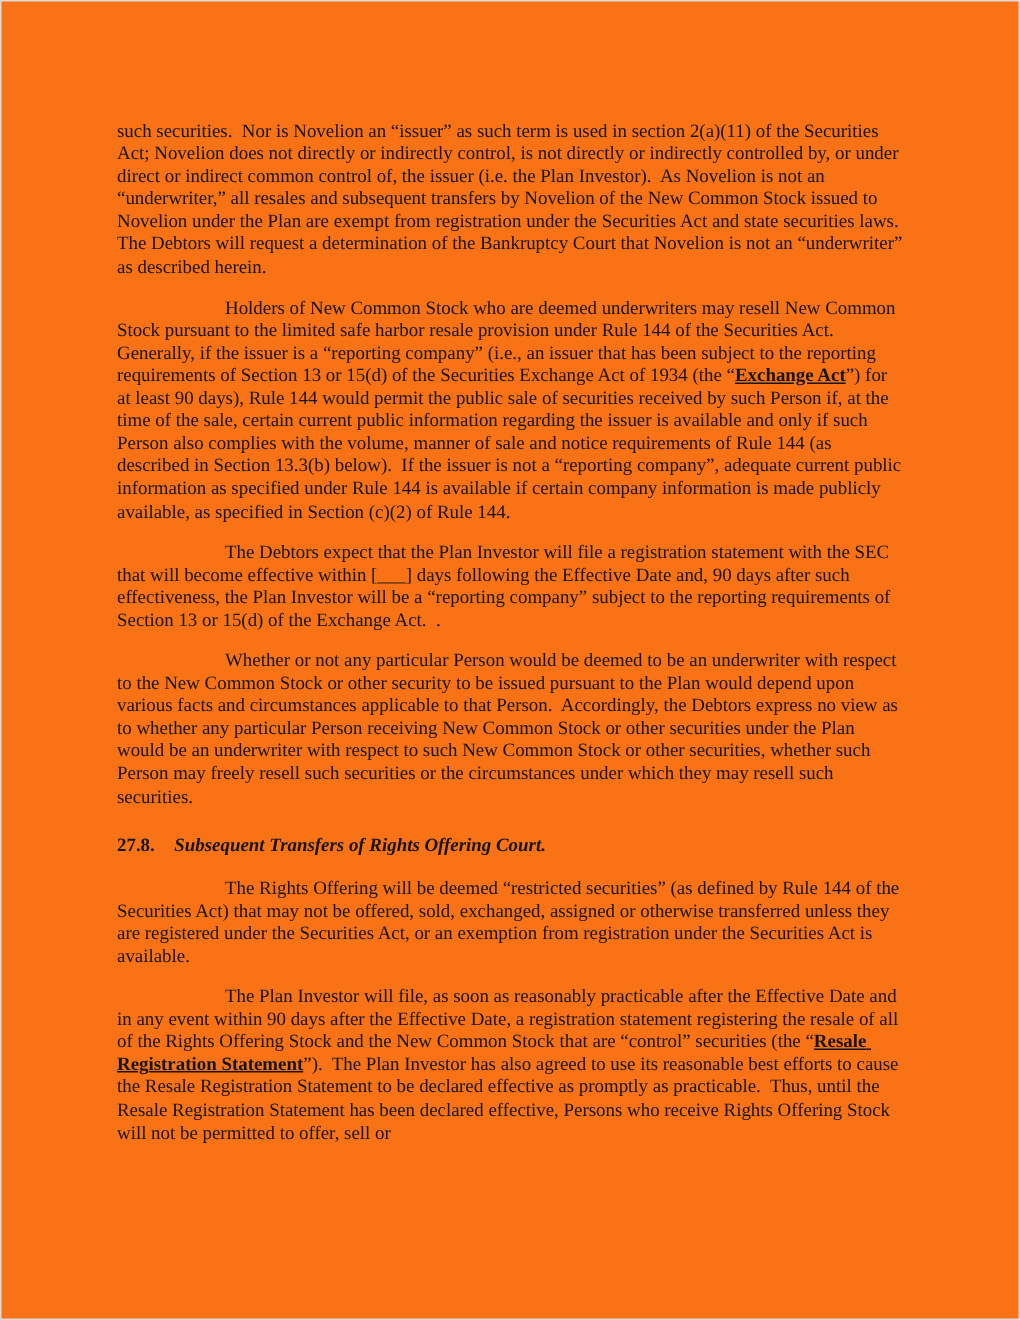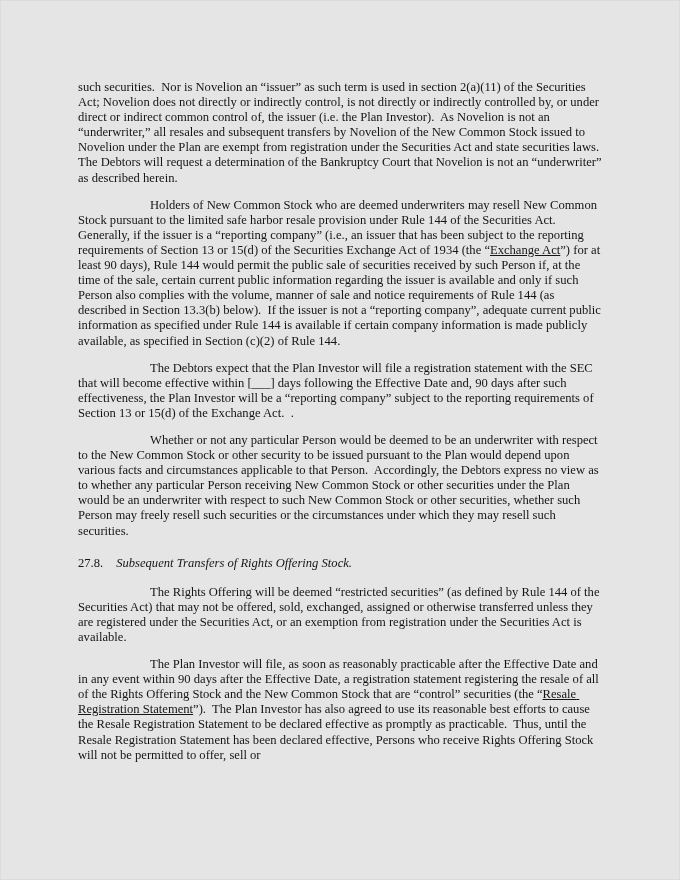--- a/index.html
+++ b/index.html
@@ -4,21 +4,21 @@
 <style>
   html, body {
     margin: 0;
     padding: 0;
     background: #ffffff;
   }
   .page {
     position: relative;
     width: 680px;
     height: 880px;
-    background: #e5e5e5;
+    background: #f97316;
     box-sizing: border-box;
     box-shadow: inset 0 0 0 1px #dcdcdc;
     overflow: hidden;
     font-family: "Liberation Serif", "DejaVu Serif", serif;
     color: #151515;
   }
   .doc-body {
     position: absolute;
     top: 80px;
     left: 78px;
@@ -30,21 +30,21 @@
   .para {
     margin: 0 0 12px 0;
     white-space: pre-wrap;
   }
   .para.indent {
     text-indent: 72px;
   }
   .para.heading {
     margin: 17px 0 14px 0;
   }
-  .seg.b { font-weight: normal; }
+  .seg.b { font-weight: bold; }
   .seg.i { font-style: italic; }
   .seg.u { text-decoration: underline; }
   .seg.tab { display: inline-block; width: 13px; }
   .page-number {
     position: absolute;
     bottom: 32px;
     left: 0;
     width: 100%;
     text-align: center;
     font-size: 12.6px;
@@ -53,17 +53,17 @@
 </style>
 </head>
 <body>
 
 <div class="page">
   <div class="doc-body">
       <p class="para"><span class="seg">such securities.  Nor is Novelion an “issuer” as such term is used in section 2(a)(11) of the Securities Act; Novelion does not directly or indirectly control, is not directly or indirectly controlled by, or under direct or indirect common control of, the issuer (i.e. the Plan Investor).  As Novelion is not an “underwriter,” all resales and subsequent transfers by Novelion of the New Common Stock issued to Novelion under the Plan are exempt from registration under the Securities Act and state securities laws.  The Debtors will request a determination of the Bankruptcy Court that Novelion is not an “underwriter” as described herein.</span></p>
       <p class="para indent"><span class="seg">Holders of New Common Stock who are deemed underwriters may resell New Common Stock pursuant to the limited safe harbor resale provision under Rule 144 of the Securities Act.  Generally, if the issuer is a “reporting company” (i.e., an issuer that has been subject to the reporting requirements of Section 13 or 15(d) of the Securities Exchange Act of 1934 (the “</span><span class="seg b u">Exchange Act</span><span class="seg">”) for at least 90 days), Rule 144 would permit the public sale of securities received by such Person if, at the time of the sale, certain current public information regarding the issuer is available and only if such Person also complies with the volume, manner of sale and notice requirements of Rule 144 (as described in Section 13.3(b) below).  If the issuer is not a “reporting company”, adequate current public information as specified under Rule 144 is available if certain company information is made publicly available, as specified in Section (c)(2) of Rule 144.</span></p>
       <p class="para indent"><span class="seg">The Debtors expect that the Plan Investor will file a registration statement with the SEC that will become effective within [___] days following the Effective Date and, 90 days after such effectiveness, the Plan Investor will be a “reporting company” subject to the reporting requirements of Section 13 or 15(d) of the Exchange Act.  .</span></p>
       <p class="para indent"><span class="seg">Whether or not any particular Person would be deemed to be an underwriter with respect to the New Common Stock or other security to be issued pursuant to the Plan would depend upon various facts and circumstances applicable to that Person.  Accordingly, the Debtors express no view as to whether any particular Person receiving New Common Stock or other securities under the Plan would be an underwriter with respect to such New Common Stock or other securities, whether such Person may freely resell such securities or the circumstances under which they may resell such securities.</span></p>
-      <p class="para heading"><span class="seg b">27.8.</span><span class="seg tab"></span><span class="seg b i">Subsequent Transfers of Rights Offering Stock.</span></p>
+      <p class="para heading"><span class="seg b">27.8.</span><span class="seg tab"></span><span class="seg b i">Subsequent Transfers of Rights Offering Court.</span></p>
       <p class="para indent"><span class="seg">The Rights Offering will be deemed “restricted securities” (as defined by Rule 144 of the Securities Act) that may not be offered, sold, exchanged, assigned or otherwise transferred unless they are registered under the Securities Act, or an exemption from registration under the Securities Act is available.</span></p>
       <p class="para indent"><span class="seg">The Plan Investor will file, as soon as reasonably practicable after the Effective Date and in any event within 90 days after the Effective Date, a registration statement registering the resale of all of the Rights Offering Stock and the New Common Stock that are “control” securities (the “</span><span class="seg b u">Resale Registration Statement</span><span class="seg">”).  The Plan Investor has also agreed to use its reasonable best efforts to cause the Resale Registration Statement to be declared effective as promptly as practicable.  Thus, until the Resale Registration Statement has been declared effective, Persons who receive Rights Offering Stock will not be permitted to offer, sell or</span></p>
     </div>
 </div>
 
 </body></html>

